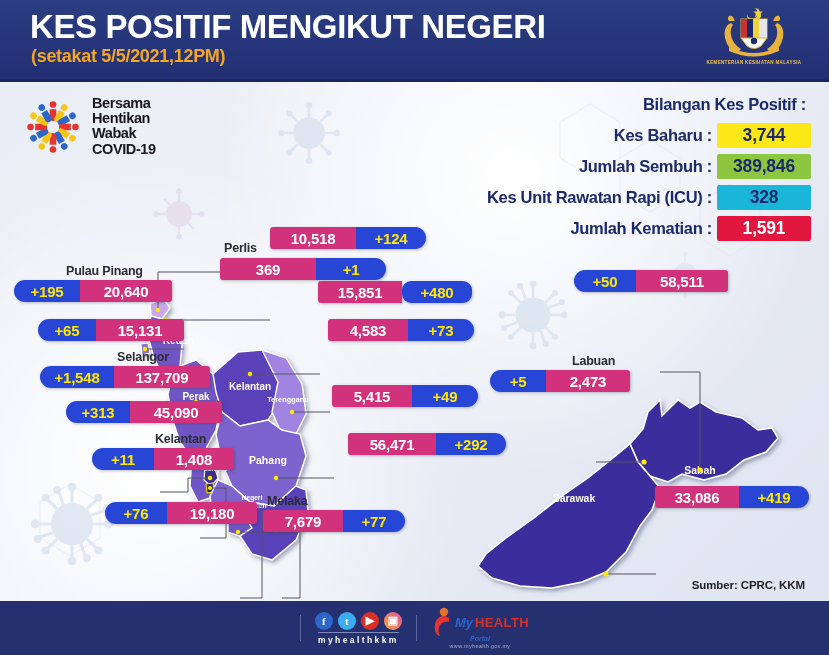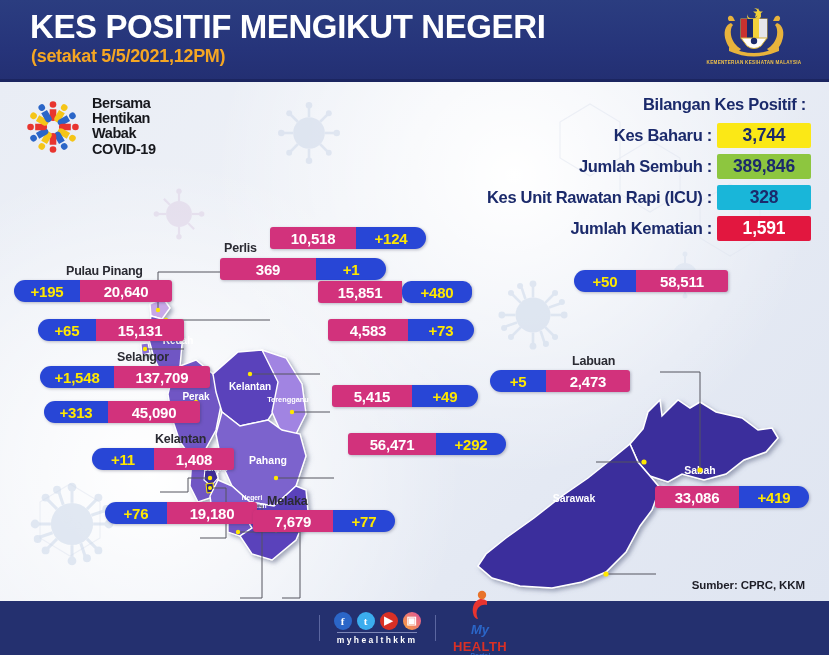--- a/index.html
+++ b/index.html
@@ -114,21 +114,21 @@
   .social-wrap{display:flex;flex-direction:column;align-items:center;gap:2px;}
   .social-icons{display:flex;gap:5px;}
   .sico{width:18px;height:18px;border-radius:50%;display:flex;align-items:center;justify-content:center;
          font-size:11px;font-weight:bold;color:#fff;font-family:"Liberation Serif",serif;}
   .sico.fb{background:#2b66c8;}
   .sico.tw{background:#3badee;}
   .sico.yt{background:#d93025;}
   .sico.ig{background:linear-gradient(45deg,#f9a43b,#e0529c);}
   .handle{font-size:8.5px;font-weight:bold;color:#ffffff;letter-spacing:2.4px;border-top:1px solid #7f88b8;padding-top:2px;}
   .mh{display:flex;flex-direction:column;align-items:center;}
-  .mh-row{display:flex;align-items:center;gap:2px;flex-direction:column;}
+  .mh-row{display:flex;align-items:center;gap:2px;}
   .mh-my{font-size:13px;font-weight:bold;color:#2b66c8;font-style:italic;}
   .mh-health{font-size:13px;font-weight:bold;color:#d93025;letter-spacing:0.4px;}
   .mh-sub{font-size:7px;font-weight:bold;color:#2b66c8;font-style:italic;margin-top:-2px;}
   .mh-url{font-size:5.4px;color:#aab2d8;letter-spacing:.4px;margin-top:1px;}
 </style>
 </head>
 <body>
 
 <div class="canvas">
 
@@ -509,21 +509,21 @@
       <div class="seg seg-count" style="min-width:62px;">4,583</div>
       <div class="seg seg-delta" style="min-width:48px;">+73</div>
     </div>
 
     <div class="statename" style="left:117px;top:268px;">Selangor</div>
     <div class="pill left" style="left:40px;top:284px;">
       <div class="seg seg-delta" style="min-width:56px;">+1,548</div>
       <div class="seg seg-count" style="min-width:78px;">137,709</div>
     </div>
 
-    <div class="pill left" style="left:44px;top:319px;">
+    <div class="pill left" style="left:66px;top:319px;">
       <div class="seg seg-delta" style="min-width:46px;">+313</div>
       <div class="seg seg-count" style="min-width:74px;">45,090</div>
     </div>
 
     <div class="statename" style="left:155px;top:350px;">Kelantan</div>
     <div class="pill left" style="left:92px;top:366px;">
       <div class="seg seg-delta" style="min-width:44px;">+11</div>
       <div class="seg seg-count" style="min-width:62px;">1,408</div>
     </div>
 
@@ -531,21 +531,21 @@
       <div class="seg seg-count" style="min-width:62px;">5,415</div>
       <div class="seg seg-delta" style="min-width:48px;">+49</div>
     </div>
 
     <div class="pill left" style="left:105px;top:420px;">
       <div class="seg seg-delta" style="min-width:44px;">+76</div>
       <div class="seg seg-count" style="min-width:72px;">19,180</div>
     </div>
 
     <div class="statename" style="left:267px;top:412px;">Melaka</div>
-    <div class="pill right" style="left:253px;top:428px;">
+    <div class="pill right" style="left:263px;top:428px;">
       <div class="seg seg-count" style="min-width:62px;">7,679</div>
       <div class="seg seg-delta" style="min-width:44px;">+77</div>
     </div>
 
     <div class="pill right" style="left:348px;top:351px;">
       <div class="seg seg-count" style="min-width:70px;">56,471</div>
       <div class="seg seg-delta" style="min-width:52px;">+292</div>
     </div>
 
     <div class="pill left" style="left:574px;top:188px;">

